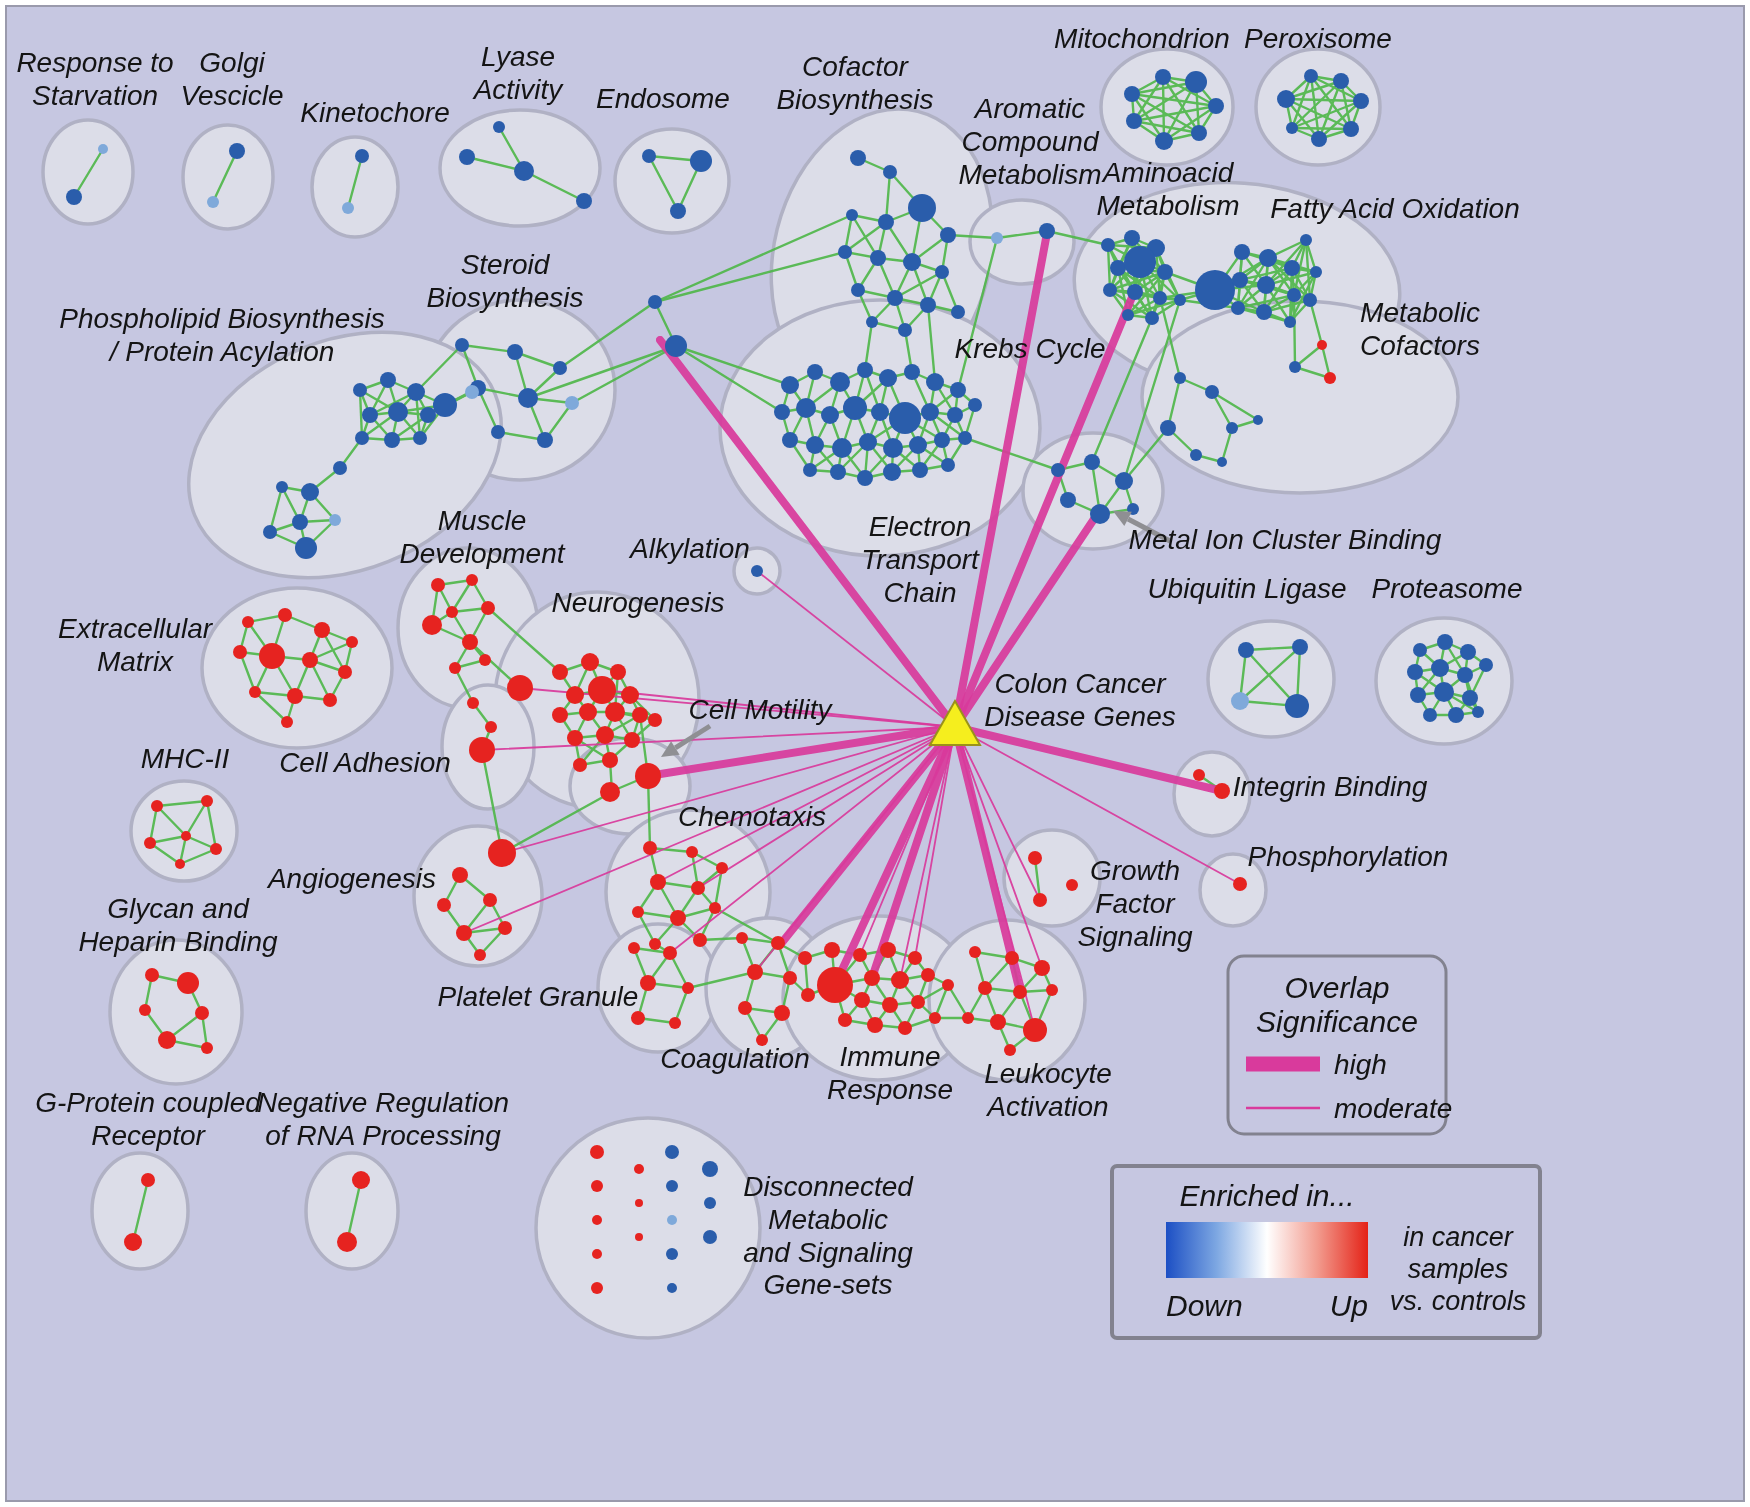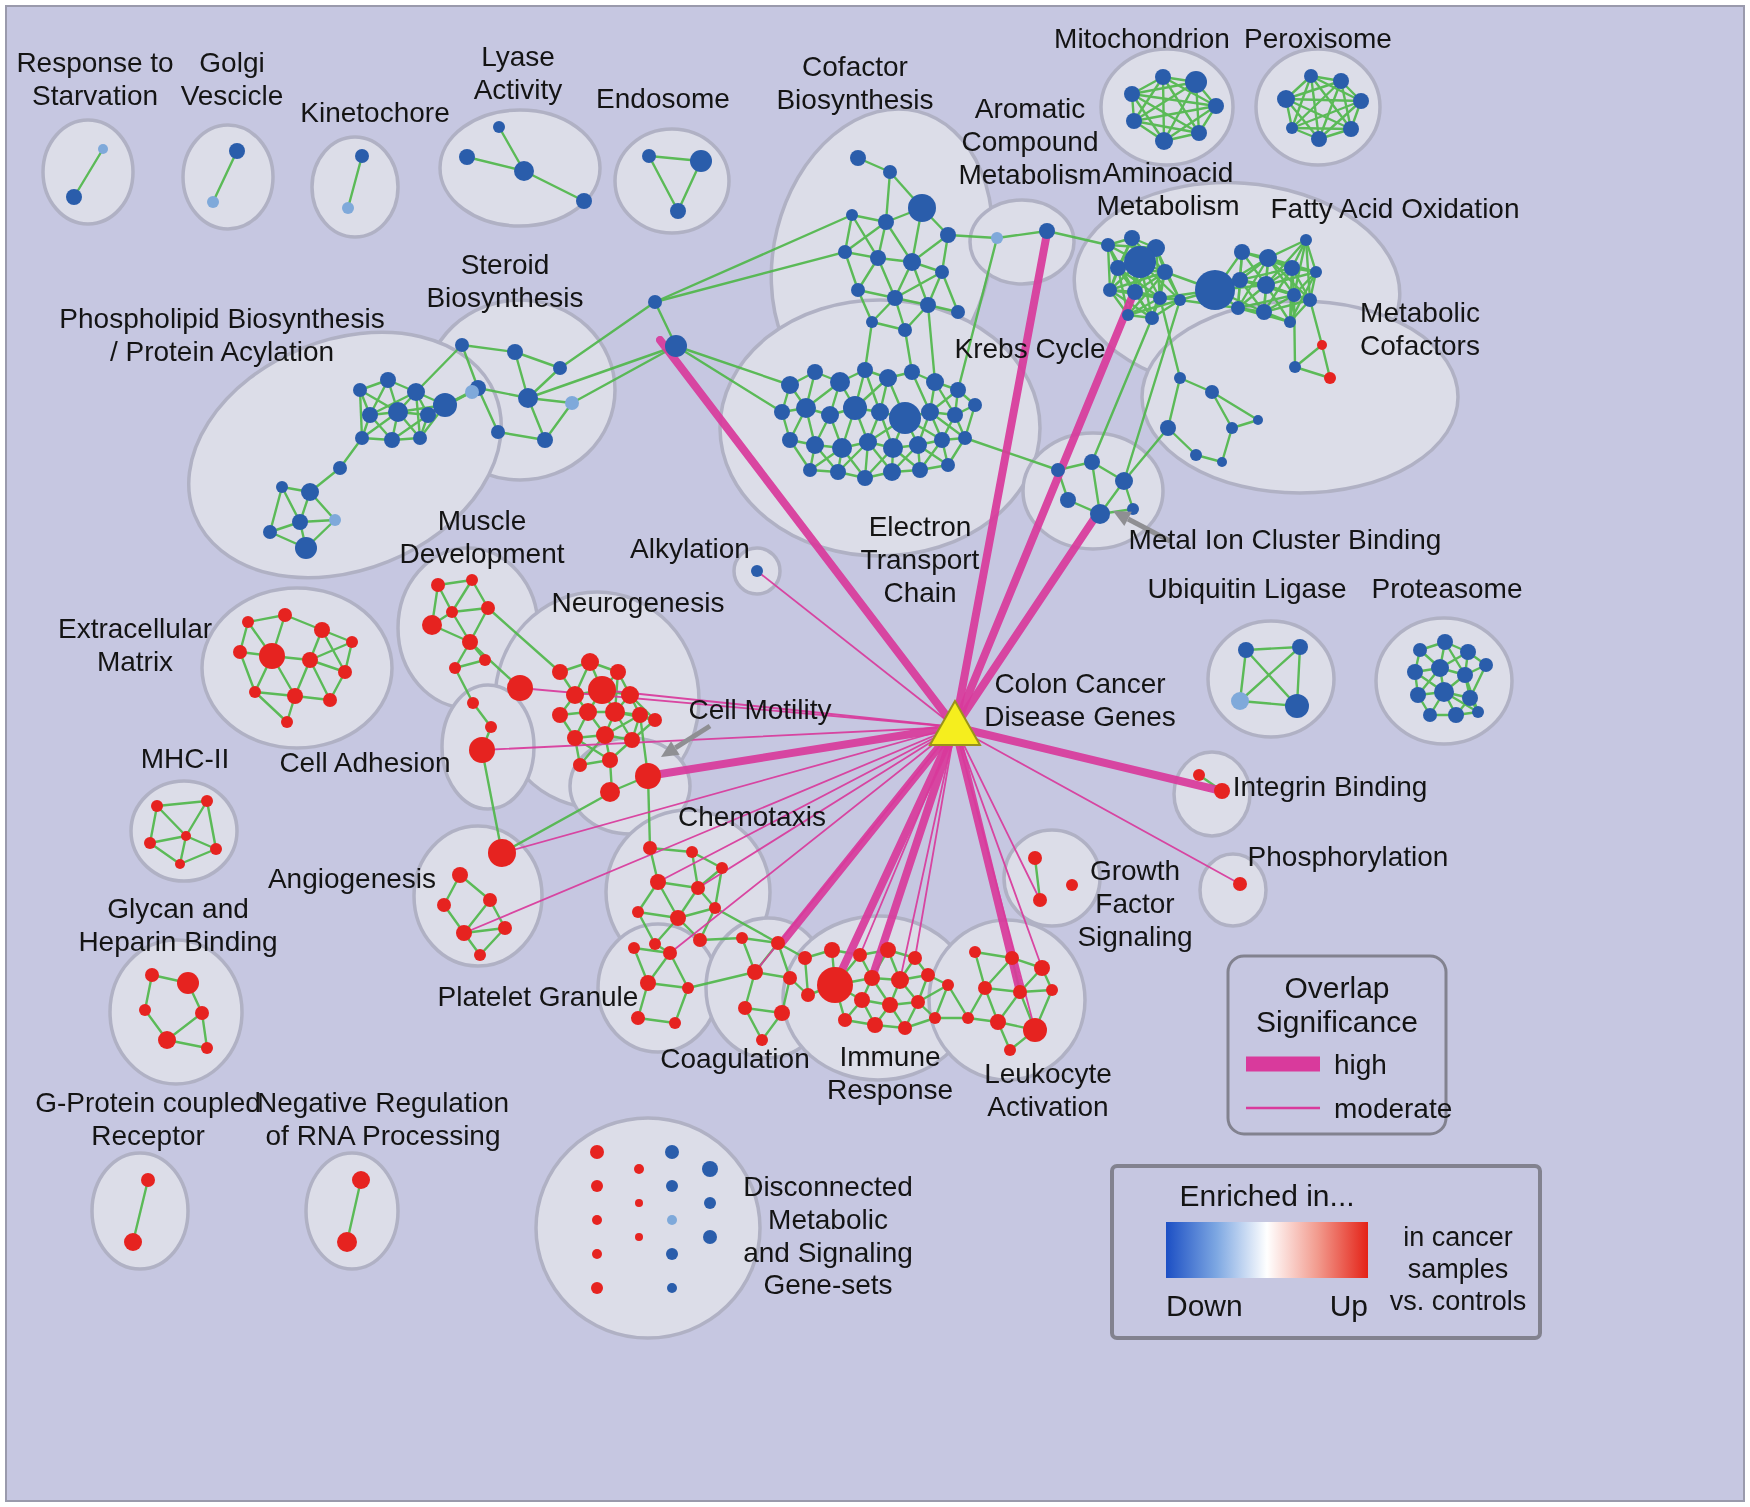--- a/index.html
+++ b/index.html
@@ -1,16 +1,16 @@
 <!DOCTYPE html>
 <html><head>
 <meta charset="utf-8">
 <style>
   html,body{margin:0;padding:0;background:#ffffff;}
-  .stage{width:1750px;height:1507px;position:relative;background:#ffffff;overflow:hidden;}
+  .stage{width:1750px;height:1507px;position:relative;background:#ffffff;overflow:hidden;font-style:italic;}
   svg{display:block;width:1750px;height:1507px;}
   svg text{font-family:"Liberation Sans",sans-serif;fill:#141414;}
 </style>
 </head>
 <body>
 
 <div class="stage">
   <svg id="diagram" xmlns="http://www.w3.org/2000/svg" viewBox="0 0 1750 1507">
       <defs>
         <linearGradient id="enr" x1="0" y1="0" x2="1" y2="0">

